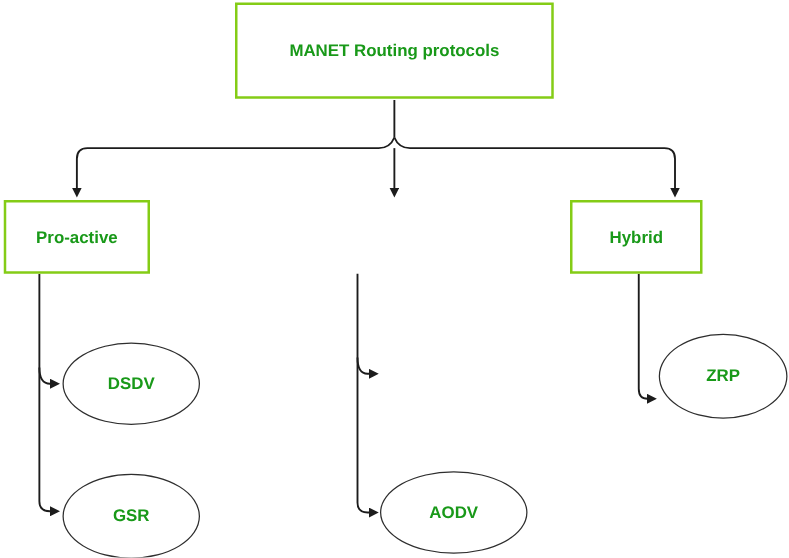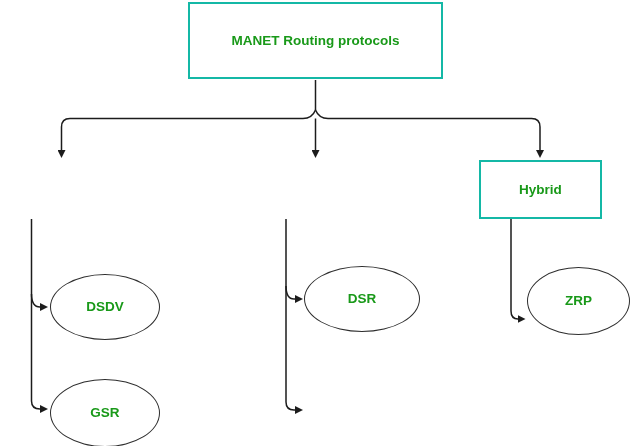--- a/index.html
+++ b/index.html
@@ -30,34 +30,34 @@
   }
   svg.connectors .arrowhead { fill: var(--line); }
   .node {
     position: absolute;
     display: flex;
     align-items: center;
     justify-content: center;
     background: var(--background);
     text-align: center;
   }
-  .box    { border: 2px solid #14b8a6; }
+  .box    { border: 2px solid #84cc16; }
   .ellipse{ border: 1.5px solid #2e2e2e; border-radius: 50%; }
   .node-label {
     color: var(--text-green);
     font-weight: 700;
     font-size: 13.5px;
     line-height: 1;
     white-space: nowrap;
   }
   
   #root-box      { left: 188px; top: 2px;   width: 255px; height: 77px; }
   #pro-active-box{ left: 3px;   top: 160px; width: 117px; height: 59px; }
   #reactive-box  { left: 255px; top: 160px; width: 121px; height: 59px; }
-  #hybrid-box    { left: 479px; top: 160px; width: 123px; height: 59px; }
+  #hybrid-box    { left: 456px; top: 160px; width: 106px; height: 59px; }
   #dsdv-ellipse  { left: 50px;  top: 274px; width: 110px; height: 66px; }
   #gsr-ellipse   { left: 50px;  top: 379px; width: 110px; height: 68px; }
   #dsr-ellipse   { left: 304px; top: 266px; width: 116px; height: 66px; }
   #aodv-ellipse  { left: 304px; top: 377px; width: 118px; height: 66px; }
   #zrp-ellipse   { left: 527px; top: 267px; width: 103px; height: 68px; }
 </style>
 </head>
 <body>
 
 <div class="canvas">
@@ -76,36 +76,39 @@
     <path class="edge" d="M31.5,294 L31.5,401 Q31.5,409 40,409 L41,409" marker-end="url(#arrow)"></path>
     <path class="edge" d="M286,219 L286,286 Q286,299 294,299 L296,299" marker-end="url(#arrow)"></path>
     <path class="edge" d="M286,286 L286,402 Q286,410 294,410 L296,410" marker-end="url(#arrow)"></path>
     <path class="edge" d="M511,219 L511,311 Q511,319 518,319 L518.5,319" marker-end="url(#arrow)"></path>
   </svg>
 
   <div id="root-box" class="node box">
     <span class="node-label">MANET Routing protocols</span>
   </div>
 
+  <div id="pro-active-box" class="node box">
+    <span class="node-label">Pro-active</span>
+  </div>
 
 
   <div id="hybrid-box" class="node box">
     <span class="node-label">Hybrid</span>
   </div>
 
   <div id="dsdv-ellipse" class="node ellipse">
     <span class="node-label">DSDV</span>
   </div>
 
   <div id="gsr-ellipse" class="node ellipse">
     <span class="node-label">GSR</span>
   </div>
 
-  <div id="dsr-ellipse" class="node ellipse">
-    <span class="node-label">DSR</span>
+
+  <div id="aodv-ellipse" class="node ellipse">
+    <span class="node-label">AODV</span>
   </div>
-
 
   <div id="zrp-ellipse" class="node ellipse">
     <span class="node-label">ZRP</span>
   </div>
 
 </div>
 
 </body></html>

